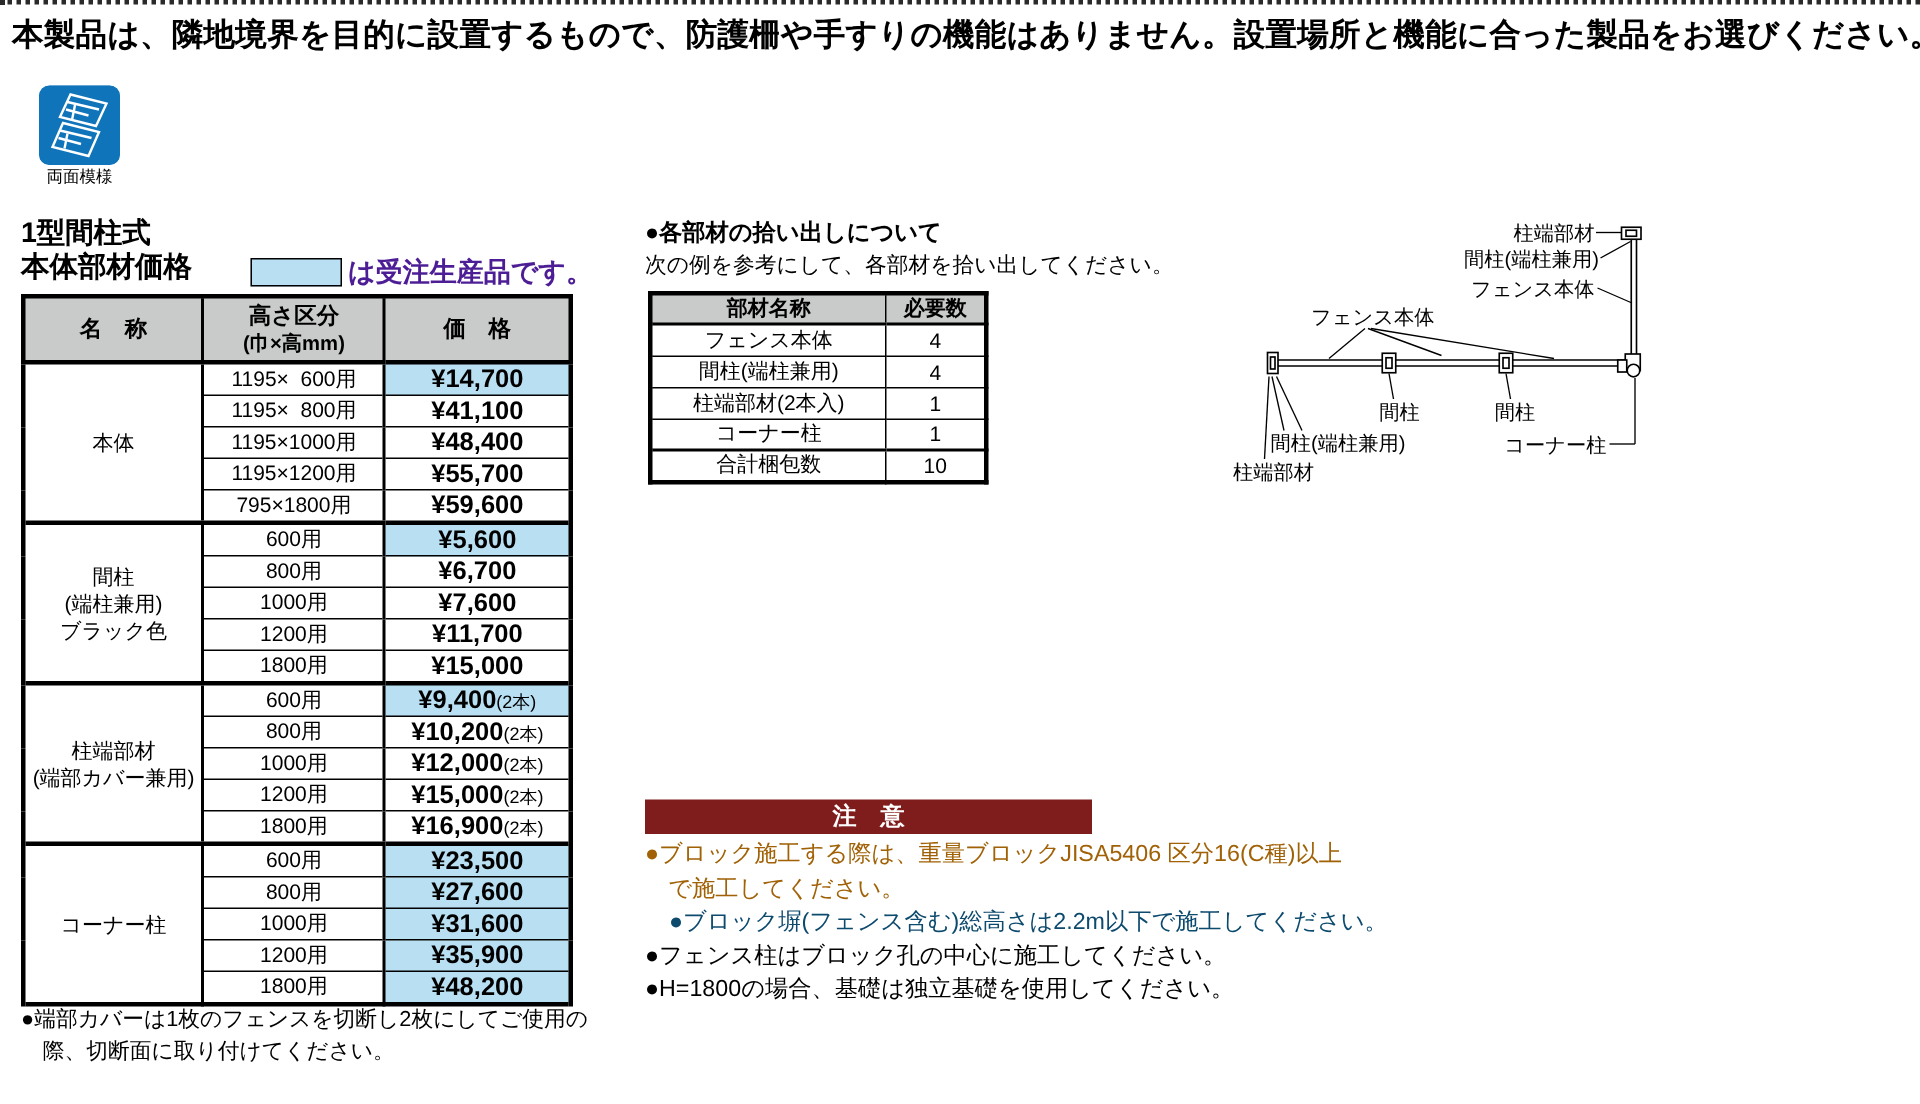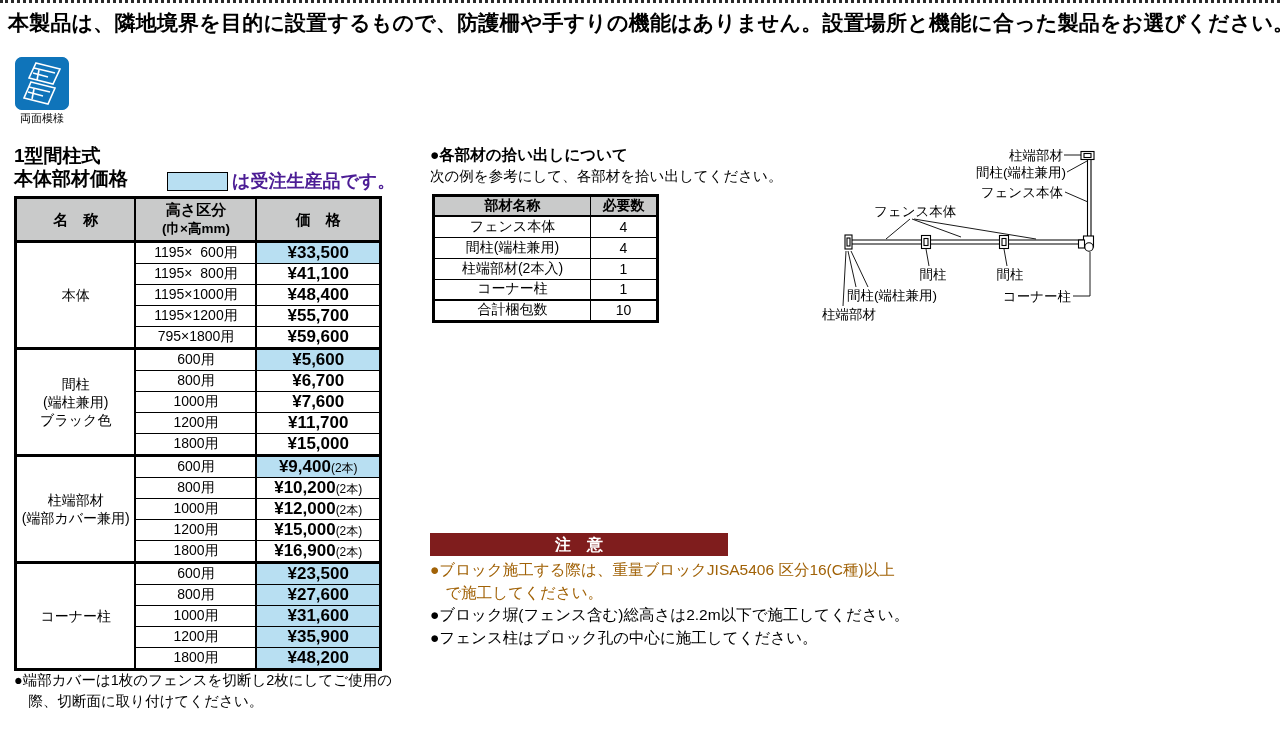--- a/index.html
+++ b/index.html
@@ -4,21 +4,21 @@
 <style>
   * { margin:0; padding:0; box-sizing:border-box; }
   html,body { width:1280px; height:736px; background:#fff; overflow:hidden;
               font-family:"Liberation Sans","DejaVu Sans",sans-serif; color:#000; }
   .abs { position:absolute; }
 
   .top-edge { position:absolute; top:0; left:0; width:1280px; border-top:3px dotted #2a2a2a; }
   .top-notice { left:8px; top:9px; font-size:21px; font-weight:bold; white-space:nowrap; letter-spacing:0.2px; }
 
   
-  .icon-row { left:11px; top:57px; display:flex; gap:7px; }
+  .icon-row { left:22px; top:57px; display:flex; gap:7px; }
   .icon-block { width:62px; text-align:center; }
   .icon-sq { width:54px; height:53px; border-radius:7px; background:#0f74ba; margin:0 auto; display:block; }
   .icon-label { font-size:11px; line-height:1.15; margin-top:2px; white-space:nowrap; }
 
   
   .price-title { left:14px; top:144px; font-size:19px; font-weight:bold; line-height:1.22; }
   .legend { left:167px; top:169px; display:flex; align-items:center; }
   .legend-swatch { width:61px; height:19px; background:#b8dff2; border:1px solid #000; }
   .legend-text { font-size:18px; font-weight:bold; color:#4c1d95; margin-left:4px; white-space:nowrap; }
 
@@ -115,21 +115,21 @@
       <tr>
         <th>名　称</th>
         <th><span>高さ区分</span><br><span class="sub">(巾×高mm)</span></th>
         <th>価　格</th>
       </tr>
     </thead>
     <tbody>
         <tr class="group-start">
           <td class="name-cell" rowspan="5">本体</td>
           <td class="size-cell">1195×  600用</td>
-          <td class="price-cell mto"><span>¥33,500</span></td>
+          <td class="price-cell mto"><span>¥14,700</span></td>
         </tr>
         <tr>
           <td class="size-cell">1195×  800用</td>
           <td class="price-cell"><span>¥41,100</span></td>
         </tr>
         <tr>
           <td class="size-cell">1195×1000用</td>
           <td class="price-cell"><span>¥48,400</span></td>
         </tr>
         <tr>
@@ -248,25 +248,28 @@
       </tbody>
   </table>
 </div>
 
 <div class="abs caution-bar">注　意</div>
 <div class="abs caution-notes">
     <div style="color: #a16207;">
       <div class="note-line">●ブロック施工する際は、重量ブロックJISA5406 区分16(C種)以上</div>
       <div class="note-line cont">で施工してください。</div>
     </div>
-    <div style="color: #000000;">
+    <div style="color: #0c4a6e; margin-left: 16px;">
       <div class="note-line">●ブロック塀(フェンス含む)総高さは2.2m以下で施工してください。</div>
     </div>
     <div style="color: rgb(0, 0, 0);">
       <div class="note-line">●フェンス柱はブロック孔の中心に施工してください。</div>
+    </div>
+    <div style="color: rgb(0, 0, 0);">
+      <div class="note-line">●H=1800の場合、基礎は独立基礎を使用してください。</div>
     </div>
   </div>
 
 <svg class="abs diagram" viewBox="820 140 460 190">
   <g stroke="#000" stroke-width="1.1" fill="none">
     <line x1="848" y1="240" x2="1091" y2="240"></line>
     <line x1="848" y1="244" x2="1087" y2="244"></line>
     <line x1="1087.5" y1="158" x2="1087.5" y2="240"></line>
     <line x1="1091" y1="158" x2="1091" y2="244"></line>
   </g>

